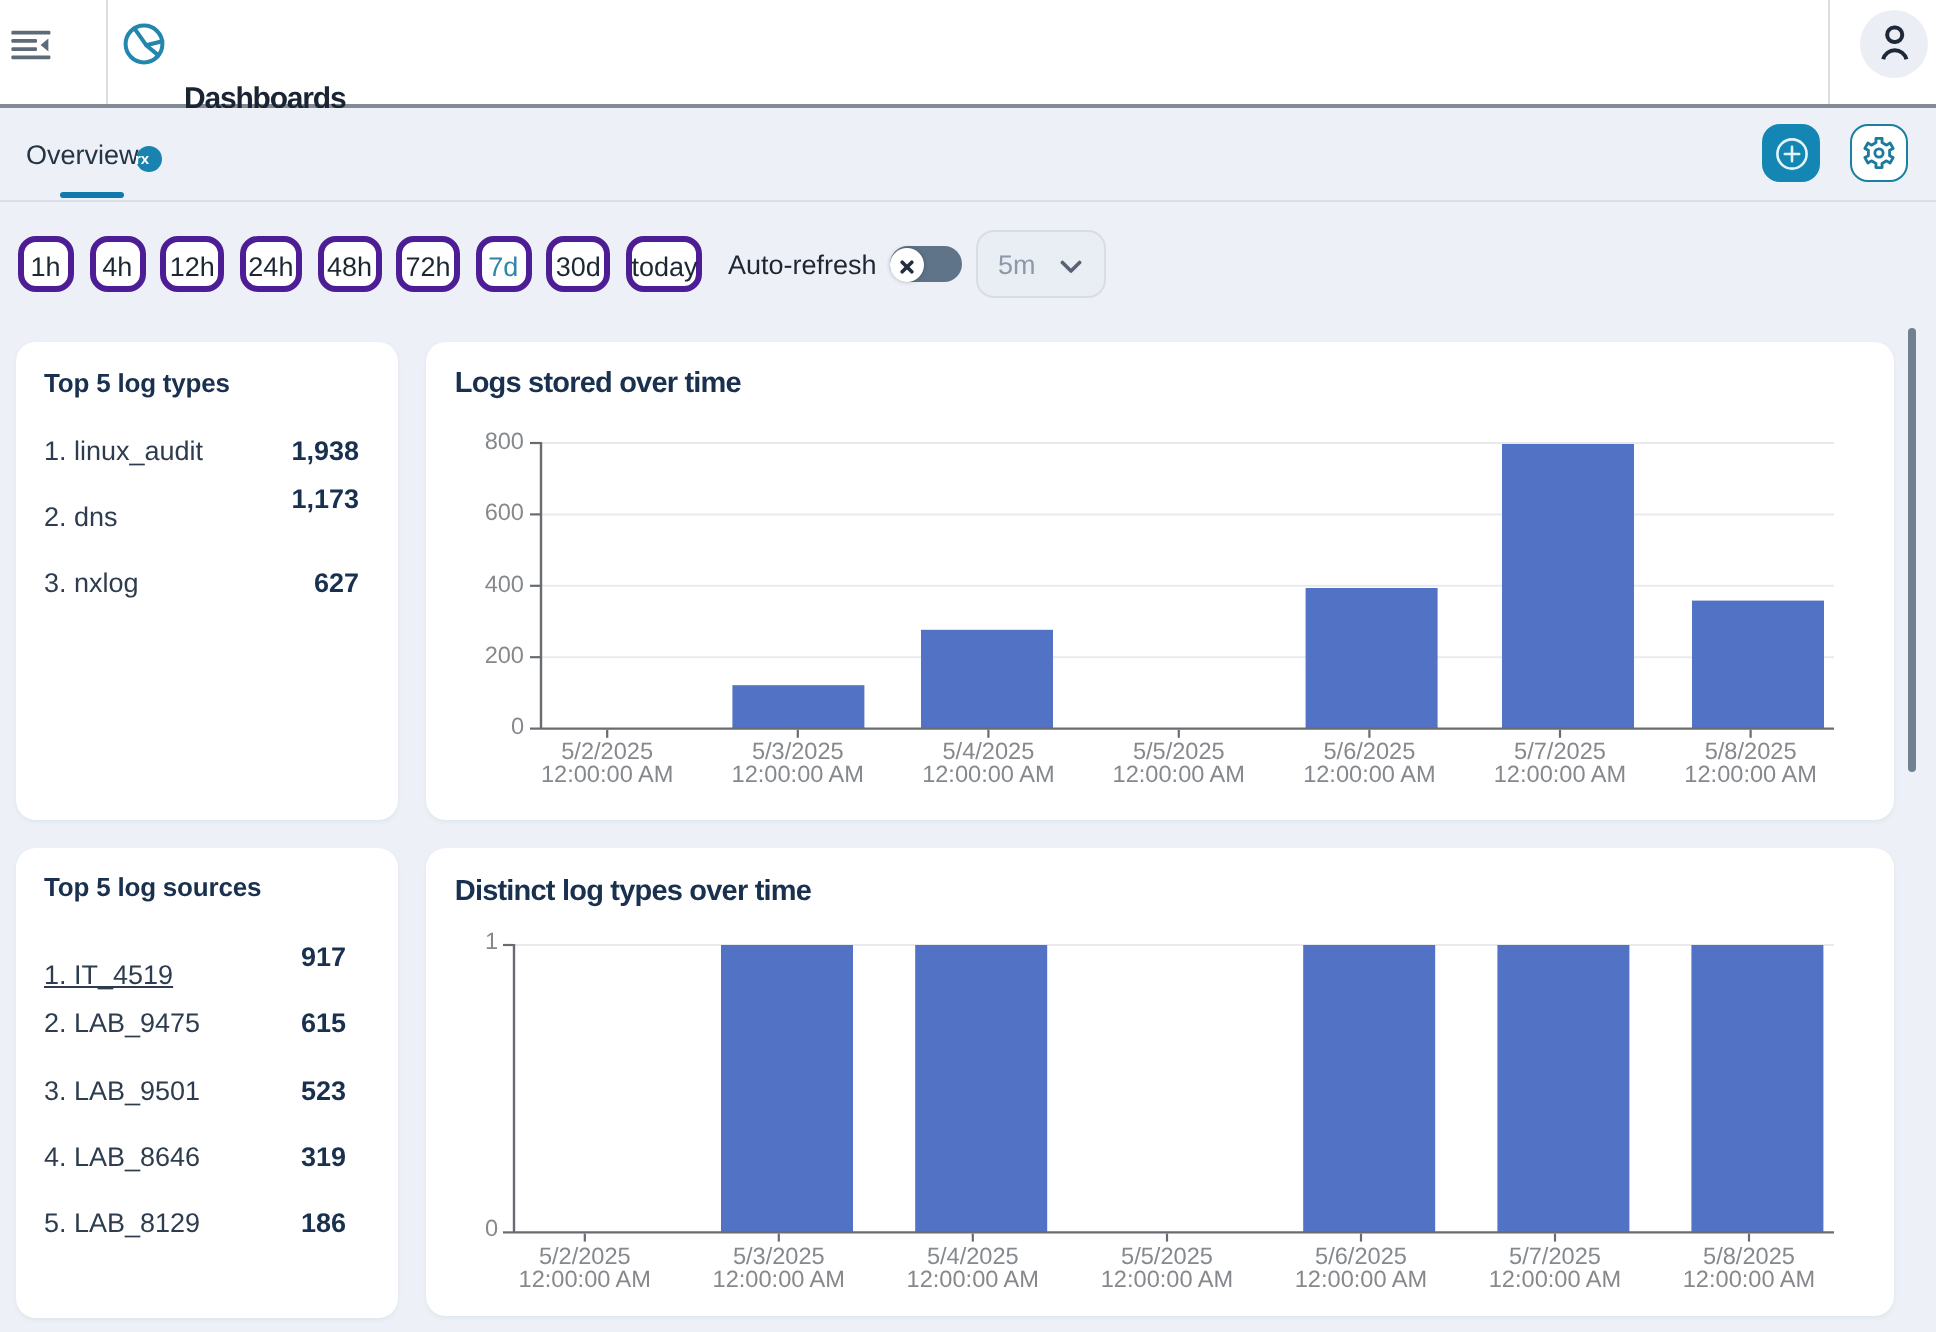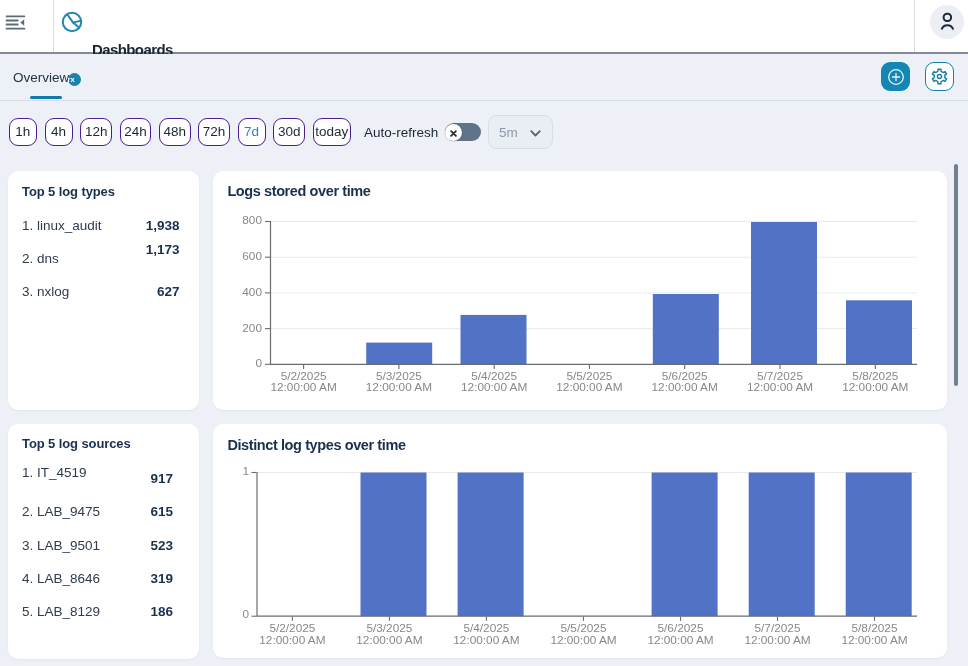--- a/index.html
+++ b/index.html
@@ -16,21 +16,21 @@
 
   
   #tabbar { left:0; top:54px; width:968px; height:46.5px; background:#edf1f7; border-bottom:1px solid #d9dfe7; }
   #tabtext { left:13px; top:69.5px; font-size:13.5px; color:#243444; }
   #tabbadge { left:67.5px; top:73px; width:13px; height:13px; border-radius:50%; background:#1982ae; color:#fff; font-size:7.5px; font-weight:bold; text-align:left; line-height:13px; }
   #tabline { left:30px; top:95.5px; width:32px; height:3.5px; background:#1179ab; border-radius:2px; }
   #btnplus { left:881px; top:62px; width:29px; height:29px; border-radius:9px; background:#1486b4; }
   #btngear { left:925px; top:62px; width:29px; height:29px; border-radius:9px; background:#fff; border:1.5px solid #1a7fa3; }
 
   
-  .tbtn { top:118px; height:28px; background:#fff; border:1px solid #4c1d95; border-radius:9px; font-size:13.5px; color:#1c2733; text-align:center; line-height:26px; }
+  .tbtn { top:118px; height:28px; background:#fff; border:3px solid #4c1d95; border-radius:9px; font-size:13.5px; color:#1c2733; text-align:center; line-height:26px; }
   #autorefresh { left:364px; top:124.5px; font-size:13.5px; color:#1c2733; }
   #toggle { left:445.4px; top:123px; width:36px; height:18.4px; background:#5f7389; border-radius:9.2px; }
   #knob { left:444.9px; top:123.6px; width:17.5px; height:17.5px; background:#fff; border-radius:50%; box-shadow:0 0 2px rgba(0,0,0,.25); }
   #sel5m { left:488px; top:114.5px; width:64.5px; height:34px; background:#e9edf4; border:1px solid #d8dce5; border-radius:9px; color:#8d99a9; font-size:13.5px; }
   #sel5m span { position:absolute; left:10px; top:9.5px; }
 
   
   .card { background:#fff; border-radius:10px; box-shadow:0 1px 2px rgba(80,95,120,0.08); }
   #cardA { left:8px; top:170.5px; width:191px; height:239px; }
   #cardB { left:213px; top:170.5px; width:733.5px; height:239px; }
@@ -119,21 +119,21 @@
 <div class="abs ctitle" style="left:22px; top:183.5px;">Top 5 log types</div>
 <div class="abs item" style="left:22px; top:217.7px;">1. linux_audit</div>
 <div class="abs val" style="left:123.5px; top:217.7px; width:56px;">1,938</div>
 <div class="abs item" style="left:22px; top:250.8px;">2. dns</div>
 <div class="abs val" style="left:123.5px; top:242px; width:56px;">1,173</div>
 <div class="abs item" style="left:22px; top:283.9px;">3. nxlog</div>
 <div class="abs val" style="left:123.5px; top:283.9px; width:56px;">627</div>
 
 <div class="abs card" id="cardC"></div>
 <div class="abs ctitle" style="left:22px; top:436px;">Top 5 log sources</div>
-<div class="abs item" style="left:22px; top:465px;">1. IT_4519</div>
+<div class="abs item" style="left:22px; top:480px;text-decoration:underline;">1. IT_4519</div>
 <div class="abs val" style="left:115px; top:471.3px; width:58px;">917</div>
 <div class="abs item" style="left:22px; top:504.4px;">2. LAB_9475</div>
 <div class="abs val" style="left:115px; top:504.4px; width:58px;">615</div>
 <div class="abs item" style="left:22px; top:537.5px;">3. LAB_9501</div>
 <div class="abs val" style="left:115px; top:537.5px; width:58px;">523</div>
 <div class="abs item" style="left:22px; top:570.6px;">4. LAB_8646</div>
 <div class="abs val" style="left:115px; top:570.6px; width:58px;">319</div>
 <div class="abs item" style="left:22px; top:603.7px;">5. LAB_8129</div>
 <div class="abs val" style="left:115px; top:603.7px; width:58px;">186</div>
 

